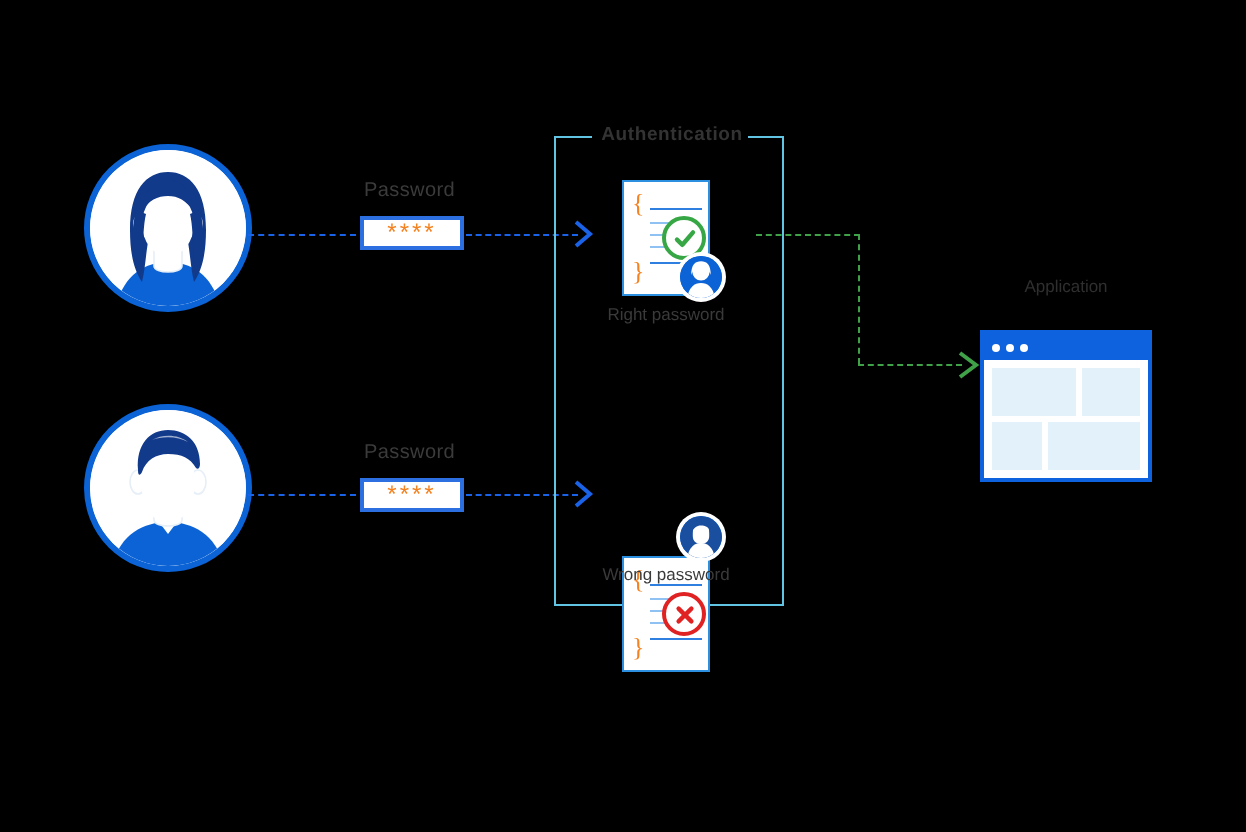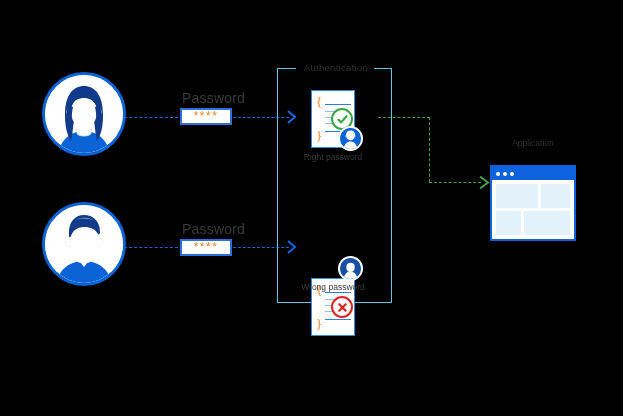--- a/index.html
+++ b/index.html
@@ -16,29 +16,29 @@
     width: 623px;
     height: 416px;
     background: #000000;
     overflow: hidden;
   }
   .abs { position: absolute; }
 
   
   .label {
     color: #3b3b3b;
-    font-size: 14px;
+    font-size: 10px;
     font-family: "Liberation Sans", sans-serif;
     white-space: nowrap;
     letter-spacing: 0.2px;
   }
   .label-auth {
     color: #333333;
     font-size: 9.5px;
-    font-weight: normal;
+    font-weight: bold;
     letter-spacing: 0.3px;
   }
   .label-caption {
     color: #3a3a3a;
     font-size: 8.5px;
     text-align: center;
   }
   .label-app {
     color: #2f2f2f;
     font-size: 8.5px;

